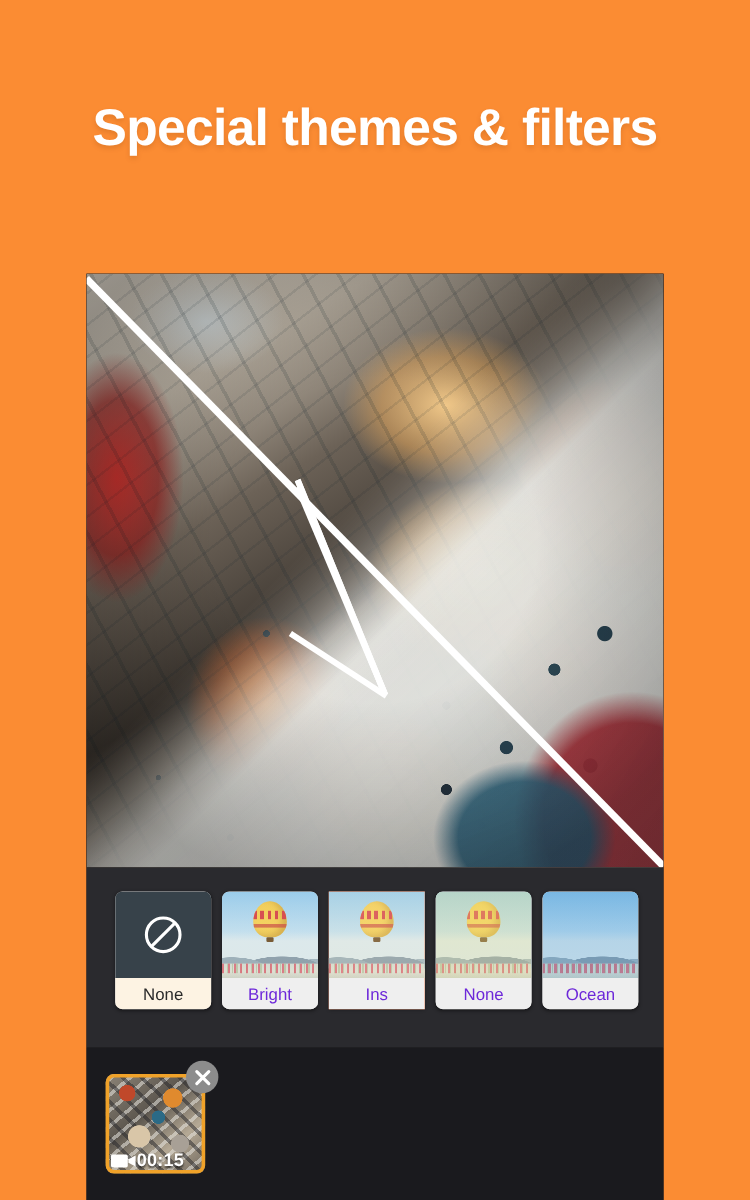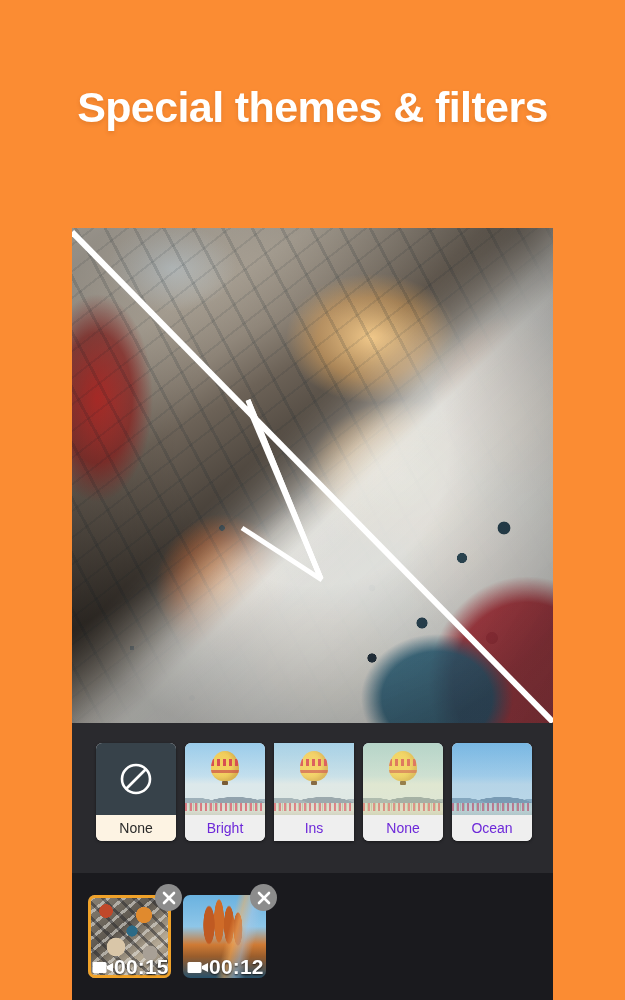--- a/index.html
+++ b/index.html
@@ -351,21 +351,21 @@
     box-sizing: border-box;
   }
   .cam-icon {
     width: 22px;
     height: 13px;
     flex: 0 0 auto;
   }
   .clip-time {
     flex: 1;
     color: #ffffff;
-    font-size: 21px;
+    font-size: 15px;
     font-weight: bold;
     letter-spacing: 0.2px;
     text-shadow: 0 1px 2px rgba(0,0,0,0.75);
     padding-right: 2px;
   }
   .clip-close {
     position: absolute;
     right: -11px;
     top: -11px;
     width: 27px;
@@ -496,36 +496,19 @@
             </div>
           </div>
           <div class="clip-close">
             <svg width="14" height="14" viewBox="0 0 14 14">
               <line x1="2" y1="2" x2="12" y2="12" stroke="#ffffff" stroke-width="2.6" stroke-linecap="round"></line>
               <line x1="12" y1="2" x2="2" y2="12" stroke="#ffffff" stroke-width="2.6" stroke-linecap="round"></line>
             </svg>
           </div>
         </div>
 
-        <div class="clip">
-          <div class="clip-thumb thumb-cathedral">
-            <div class="clip-footer">
-              <svg class="cam-icon" viewBox="0 0 22 13">
-                <rect x="0.5" y="1" width="14" height="11" rx="1.5" fill="#ffffff"></rect>
-                <path d="M15 5 L21 2 L21 11 L15 8 Z" fill="#ffffff"></path>
-              </svg>
-              <div class="clip-time">00:12</div>
-            </div>
-          </div>
-          <div class="clip-close">
-            <svg width="14" height="14" viewBox="0 0 14 14">
-              <line x1="2" y1="2" x2="12" y2="12" stroke="#ffffff" stroke-width="2.6" stroke-linecap="round"></line>
-              <line x1="12" y1="2" x2="2" y2="12" stroke="#ffffff" stroke-width="2.6" stroke-linecap="round"></line>
-            </svg>
-          </div>
-        </div>
 
       </div>
 
     </div>
 
   </div>
 </div>
 
 </body></html>

